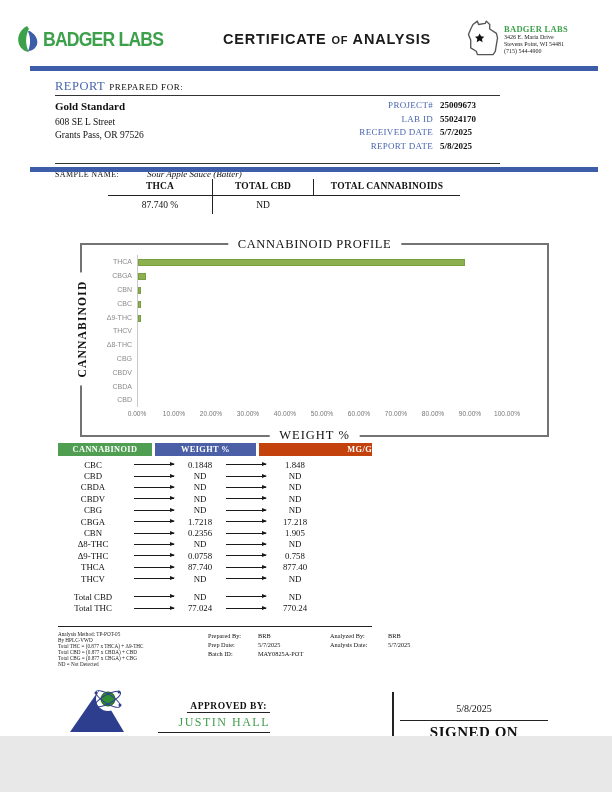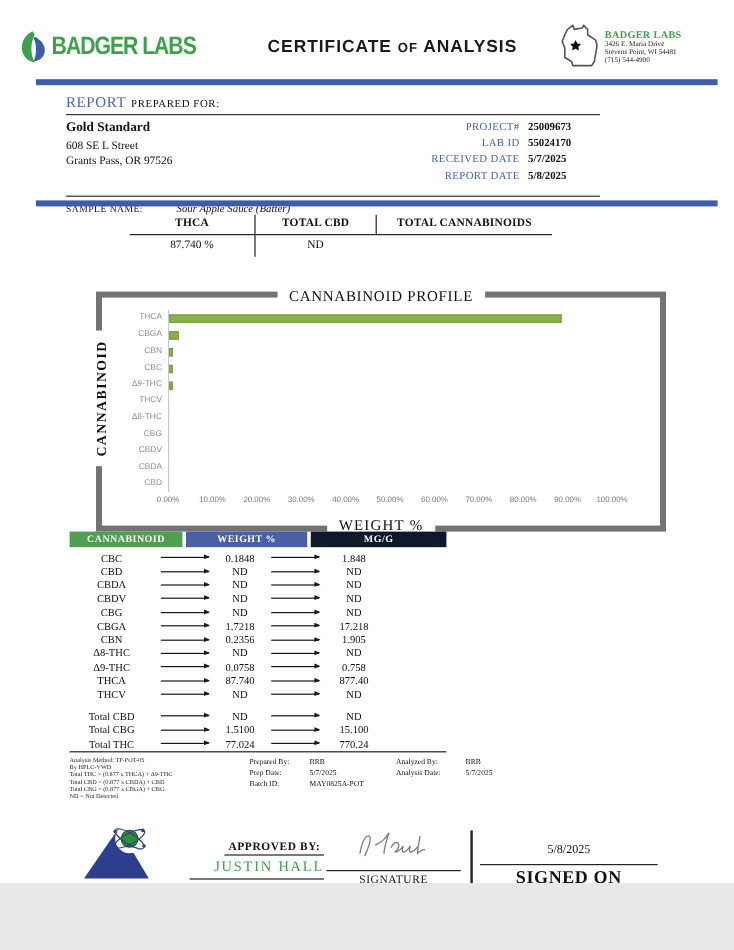--- a/index.html
+++ b/index.html
@@ -37,21 +37,21 @@
   .sample-label{font-size:8px;letter-spacing:.4px;}
   .sample-value{font-size:9px;font-style:italic;}
 
   
   .summary{position:absolute;top:179px;left:108px;width:352px;display:grid;grid-template-columns:104px 101px 147px;}
   .sum-h{font-weight:bold;font-size:9.5px;text-align:center;padding:2px 0 4px;border-bottom:1px solid #222;letter-spacing:.2px;}
   .sum-v{font-size:9.5px;text-align:center;padding:4px 0;}
   .bl{border-left:1px solid #222;}
 
   
-  .chart-box{position:absolute;top:243px;left:80px;width:465px;height:190px;border:5px solid #737373;}
+  .chart-box{position:absolute;top:243px;left:80px;width:465px;height:190px;border:2px solid #737373;}
   .chart-title{position:absolute;top:-8px;left:50%;transform:translateX(-50%);background:#fff;
                padding:0 10px;font-size:12.5px;letter-spacing:.6px;white-space:nowrap;}
   .chart-ylabel-wrap{position:absolute;top:0;bottom:22px;left:-9px;width:18px;display:flex;align-items:center;justify-content:center;}
   .chart-ylabel{transform:rotate(-90deg);background:#fff;padding:1px 8px;font-size:11.5px;font-weight:bold;
                 letter-spacing:1.2px;white-space:nowrap;}
   .chart-xlabel{position:absolute;bottom:-8px;left:50%;transform:translateX(-50%);background:#fff;
                 padding:0 10px;font-size:12.5px;letter-spacing:1px;white-space:nowrap;}
   .chart-rows{position:absolute;top:10px;left:0;right:8px;}
   .chart-row{display:flex;align-items:center;height:13.8px;}
   .chart-cat{width:50px;text-align:right;padding-right:5px;font-family:"Liberation Sans",sans-serif;
@@ -256,21 +256,21 @@
         <span class="chart-tick" style="left: 333px;">90.00%</span>
         <span class="chart-tick" style="left: 370px;">100.00%</span>
       </div>
     <div class="chart-xlabel">WEIGHT %</div>
   </div>
 
   <div class="ctable">
     <div class="ctable-head">
       <div class="ct-h c1" style="background: rgb(79, 158, 82);">CANNABINOID</div>
       <div class="ct-h c2" style="background: rgb(74, 95, 165);">WEIGHT %</div>
-      <div class="ct-h c3" style="background: #0f172a;">MG/G</div>
+      <div class="ct-h c3" style="background: #c2410c; text-align: right;">MG/G</div>
     </div>
     <div>
         <div class="ct-row">
           <div class="ct-name">CBC</div>
           <div class="ct-arrow"></div>
           <div class="ct-val">0.1848</div>
           <div class="ct-arrow"></div>
           <div class="ct-val">1.848</div>
         </div>
         <div class="ct-row">
@@ -343,27 +343,20 @@
           <div class="ct-arrow"></div>
           <div class="ct-val">ND</div>
         </div>
         <div class="ct-spacer"></div>
         <div class="ct-row">
           <div class="ct-name">Total CBD</div>
           <div class="ct-arrow"></div>
           <div class="ct-val">ND</div>
           <div class="ct-arrow"></div>
           <div class="ct-val">ND</div>
-        </div>
-        <div class="ct-row">
-          <div class="ct-name">Total CBG</div>
-          <div class="ct-arrow"></div>
-          <div class="ct-val">1.5100</div>
-          <div class="ct-arrow"></div>
-          <div class="ct-val">15.100</div>
         </div>
         <div class="ct-row">
           <div class="ct-name">Total THC</div>
           <div class="ct-arrow"></div>
           <div class="ct-val">77.024</div>
           <div class="ct-arrow"></div>
           <div class="ct-val">770.24</div>
         </div>
       </div>
   </div>
@@ -419,27 +412,20 @@
     <div class="pjla-sub">Testing</div>
     <div class="pjla-acc">Accreditation# 115522</div>
   </div>
 
   <div class="approved">
     <span class="approved-label">APPROVED BY:</span>
     <div class="approver">JUSTIN HALL</div>
     <div class="approver-title">LAB DIRECTOR</div>
   </div>
 
-  <div class="sig-block">
-    <svg class="sig-img" width="100" height="32" viewBox="0 0 100 30">
-      <path d="M22 22 C24 10 28 6 30 8 C32 10 28 20 26 24 M35 15 C40 13 44 9 46 5 C44 12 42 18 42 22 M48 17 C50 13 53 12 54 14 C55 16 53 20 51 21 C53 21 56 19 58 16 C57 19 57 21 58 21 C60 21 62 19 64 16 C63 19 63 21 64 21 C66 21 68 19 70 17 M72 8 C71 14 70 19 70 22 C72 20 74 19 76 19" stroke="#7a7a7a" stroke-width="1.1" fill="none" stroke-linecap="round"></path>
-    </svg>
-    <div class="sig-line"></div>
-    <div class="sig-label">SIGNATURE</div>
-  </div>
 
   <div class="vdiv"></div>
 
   <div class="date-block">
     <div class="signed-date">5/8/2025</div>
     <div class="date-line"></div>
     <div class="signed-on">SIGNED ON</div>
   </div>
 
   <div class="page-num">Page 1 of 1</div>

